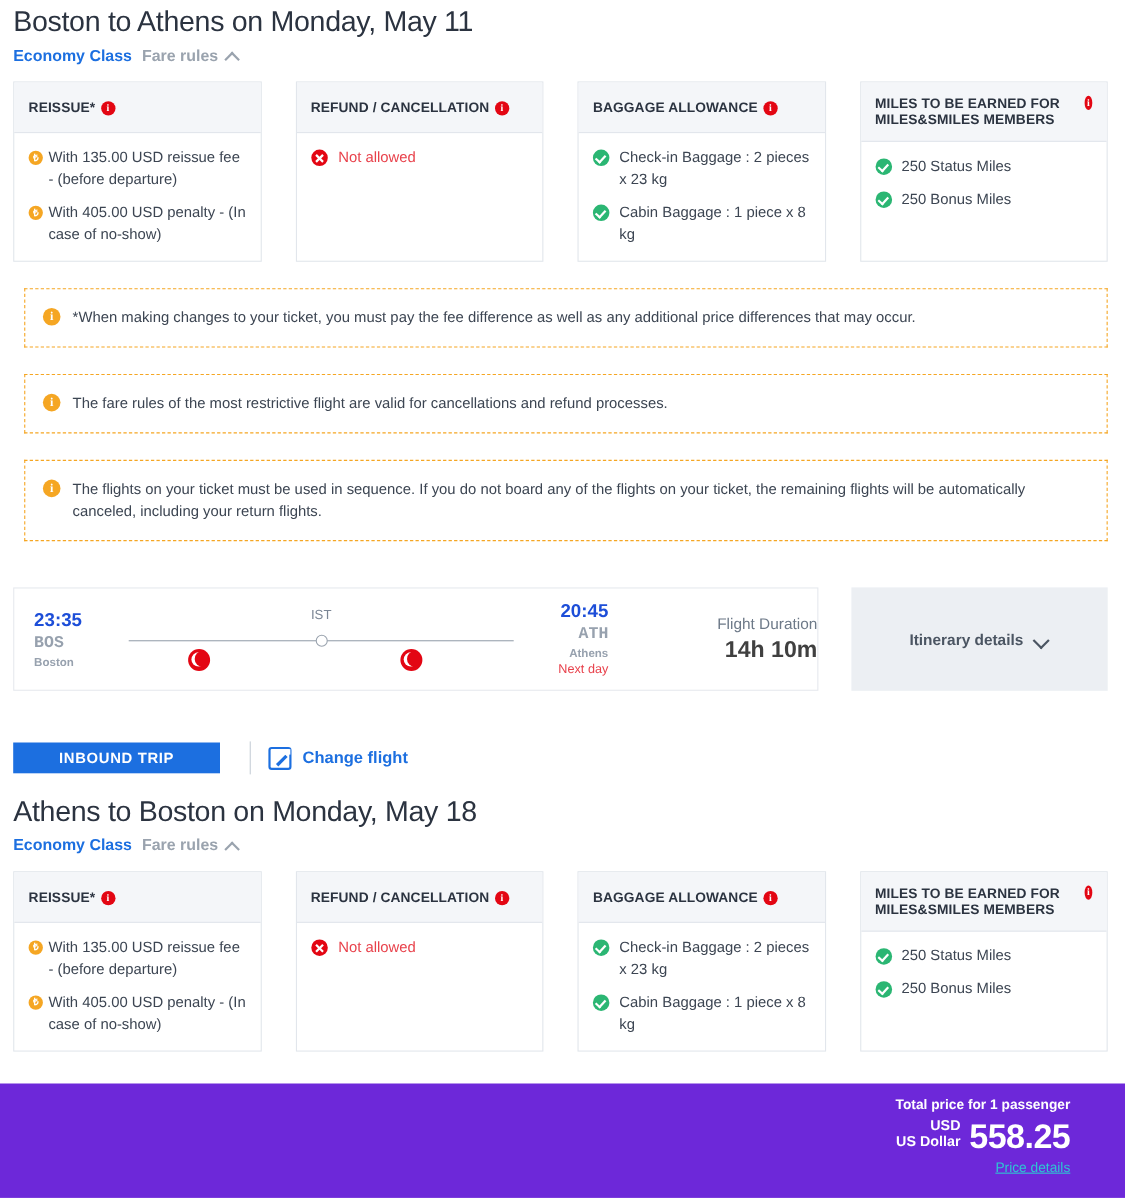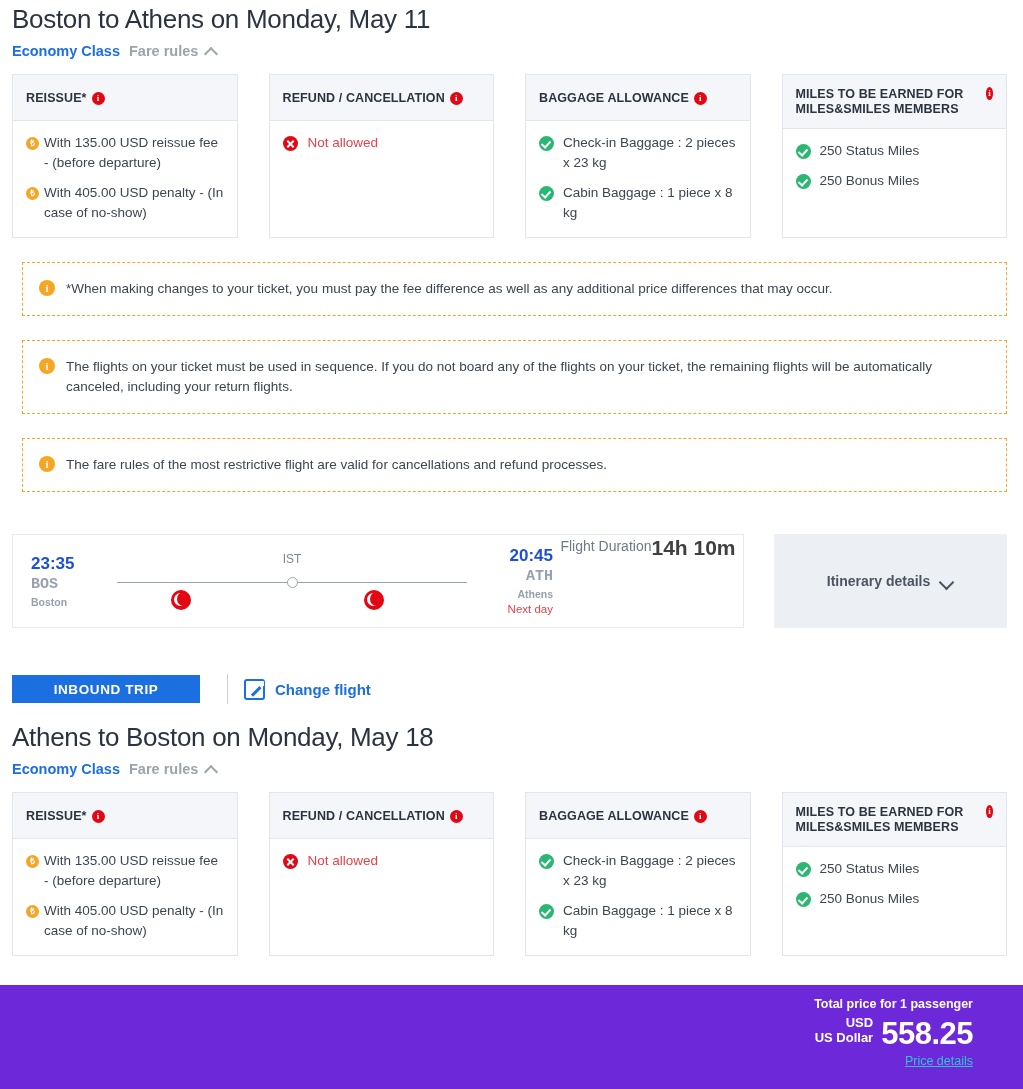--- a/index.html
+++ b/index.html
@@ -318,22 +318,23 @@
     position: absolute;
     left: 6px; top: 2px;
     width: 13px; height: 14px;
     border-radius: 50%;
     background: #e30613;
   }
   .duration-box {
     flex: none;
     width: 190px;
     display: flex;
+    flex-direction: column;
     justify-content: center;
-    align-items: flex-start;
+    align-items: flex-end;
     padding-bottom: 2px;
   }
   .duration-label {
     font-size: 14px;
     color: #6d7988;
     line-height: 22px;
   }
   .duration-value {
     font-size: 21px;
     font-weight: 700;
@@ -560,25 +561,25 @@
     </div>
   </div>
 
   <div class="notices">
     <div class="notice">
       <span class="notice-icon"></span>
       <span class="notice-text">*When making changes to your ticket, you must pay the fee difference as well as any additional price differences that may occur.</span>
     </div>
     <div class="notice">
       <span class="notice-icon"></span>
-      <span class="notice-text">The flights on your ticket must be used in sequence. If you do not board any of the flights on your ticket, the remaining flights will be automatically canceled, including your return flights.</span>
+      <span class="notice-text">The fare rules of the most restrictive flight are valid for cancellations and refund processes.</span>
     </div>
     <div class="notice">
       <span class="notice-icon"></span>
-      <span class="notice-text">The fare rules of the most restrictive flight are valid for cancellations and refund processes.</span>
+      <span class="notice-text">The flights on your ticket must be used in sequence. If you do not board any of the flights on your ticket, the remaining flights will be automatically canceled, including your return flights.</span>
     </div>
   </div>
 
   <div class="flight-strip">
     <div class="flight-card">
       <div class="leg">
         <div class="endpoint">
           <div class="ep-time">23:35</div>
           <div class="ep-code">BOS</div>
           <div class="ep-city">Boston</div>

